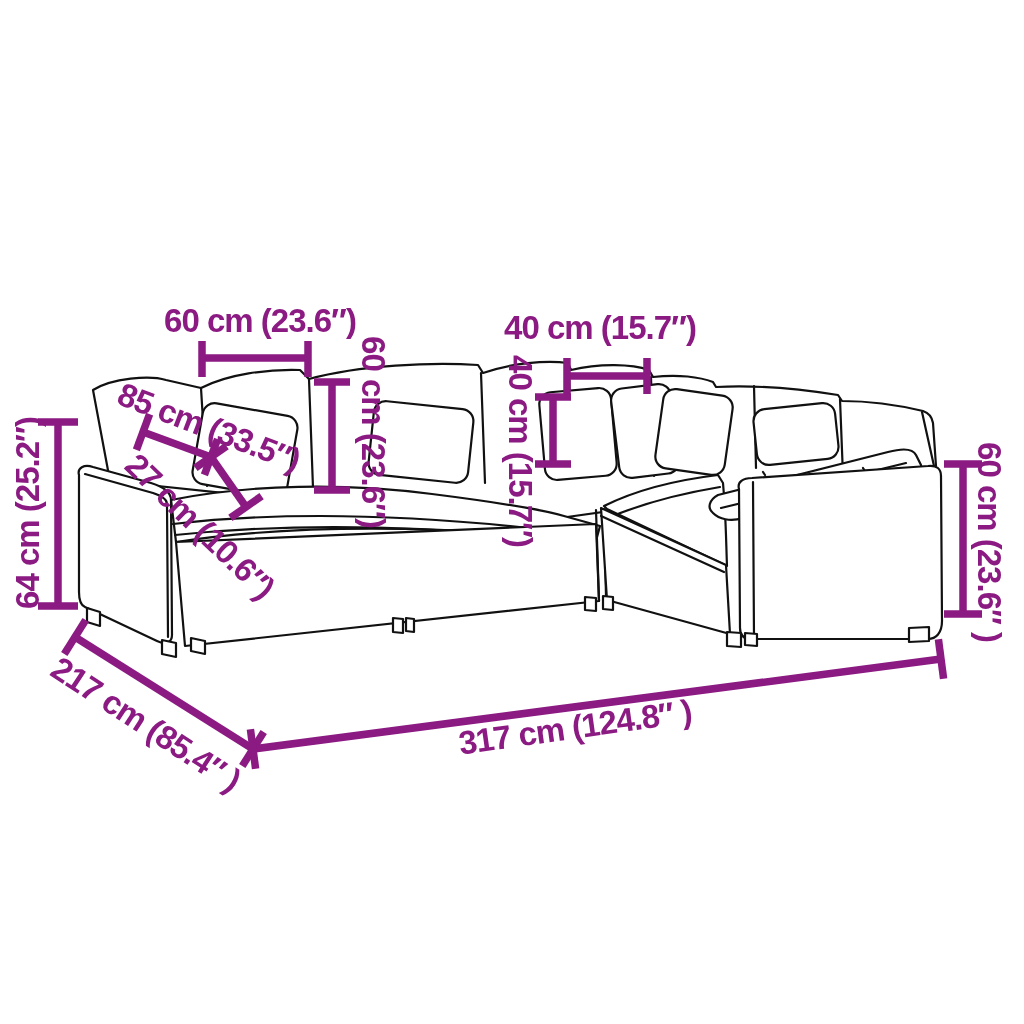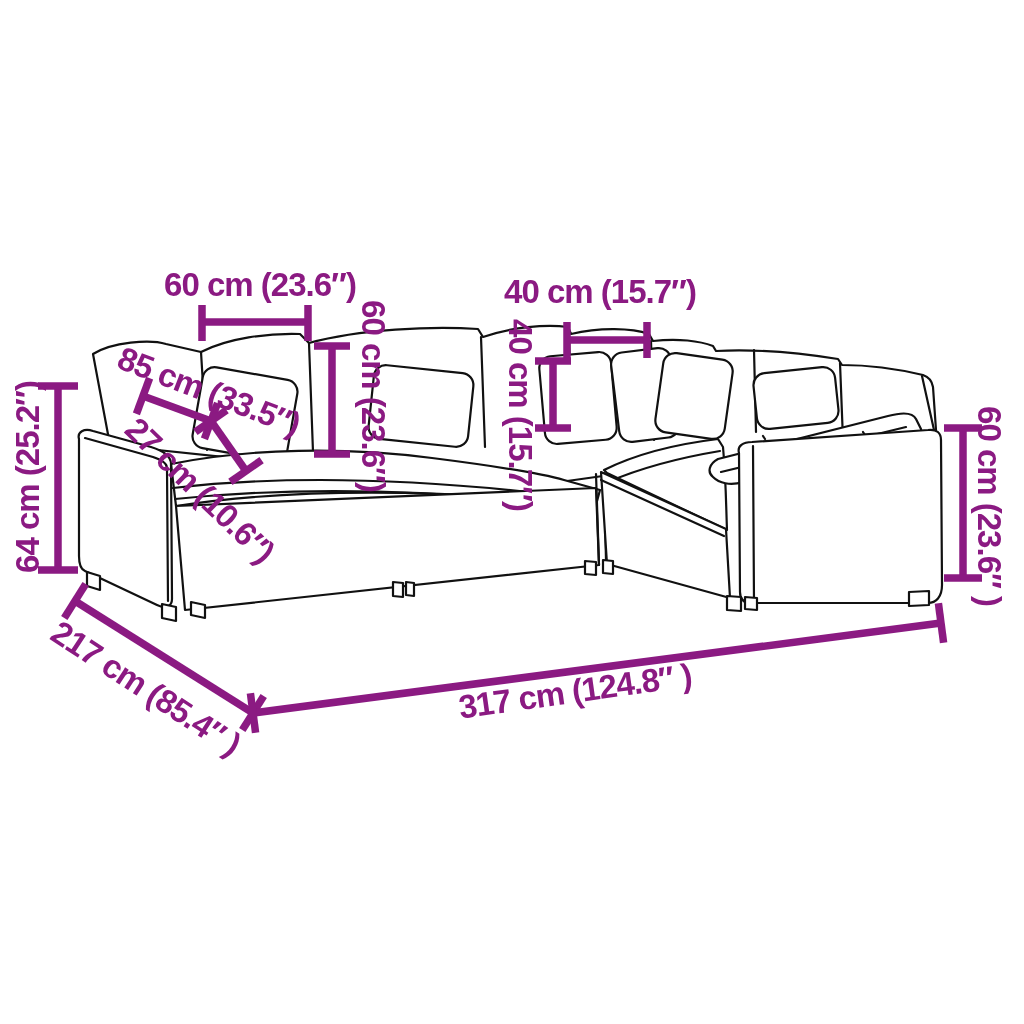--- a/index.html
+++ b/index.html
@@ -3,20 +3,21 @@
 <meta charset="utf-8">
 <title>Sofa dimension diagram</title>
 <style>
   html,body{margin:0;padding:0;background:#fff;}
   #canvas{
     position:relative;
     width:1024px;height:800px;
     background:#ffffff;
     overflow:hidden;
     font-family:"Liberation Sans", sans-serif;
+    margin-top:36px;
   }
   #art{position:absolute;left:0;top:0;}
   .dim-label{
     position:absolute;
     font-weight:700;
     font-size:33px;
     letter-spacing:-1px;
     line-height:1;
     color:#8b1a82;
     white-space:nowrap;

